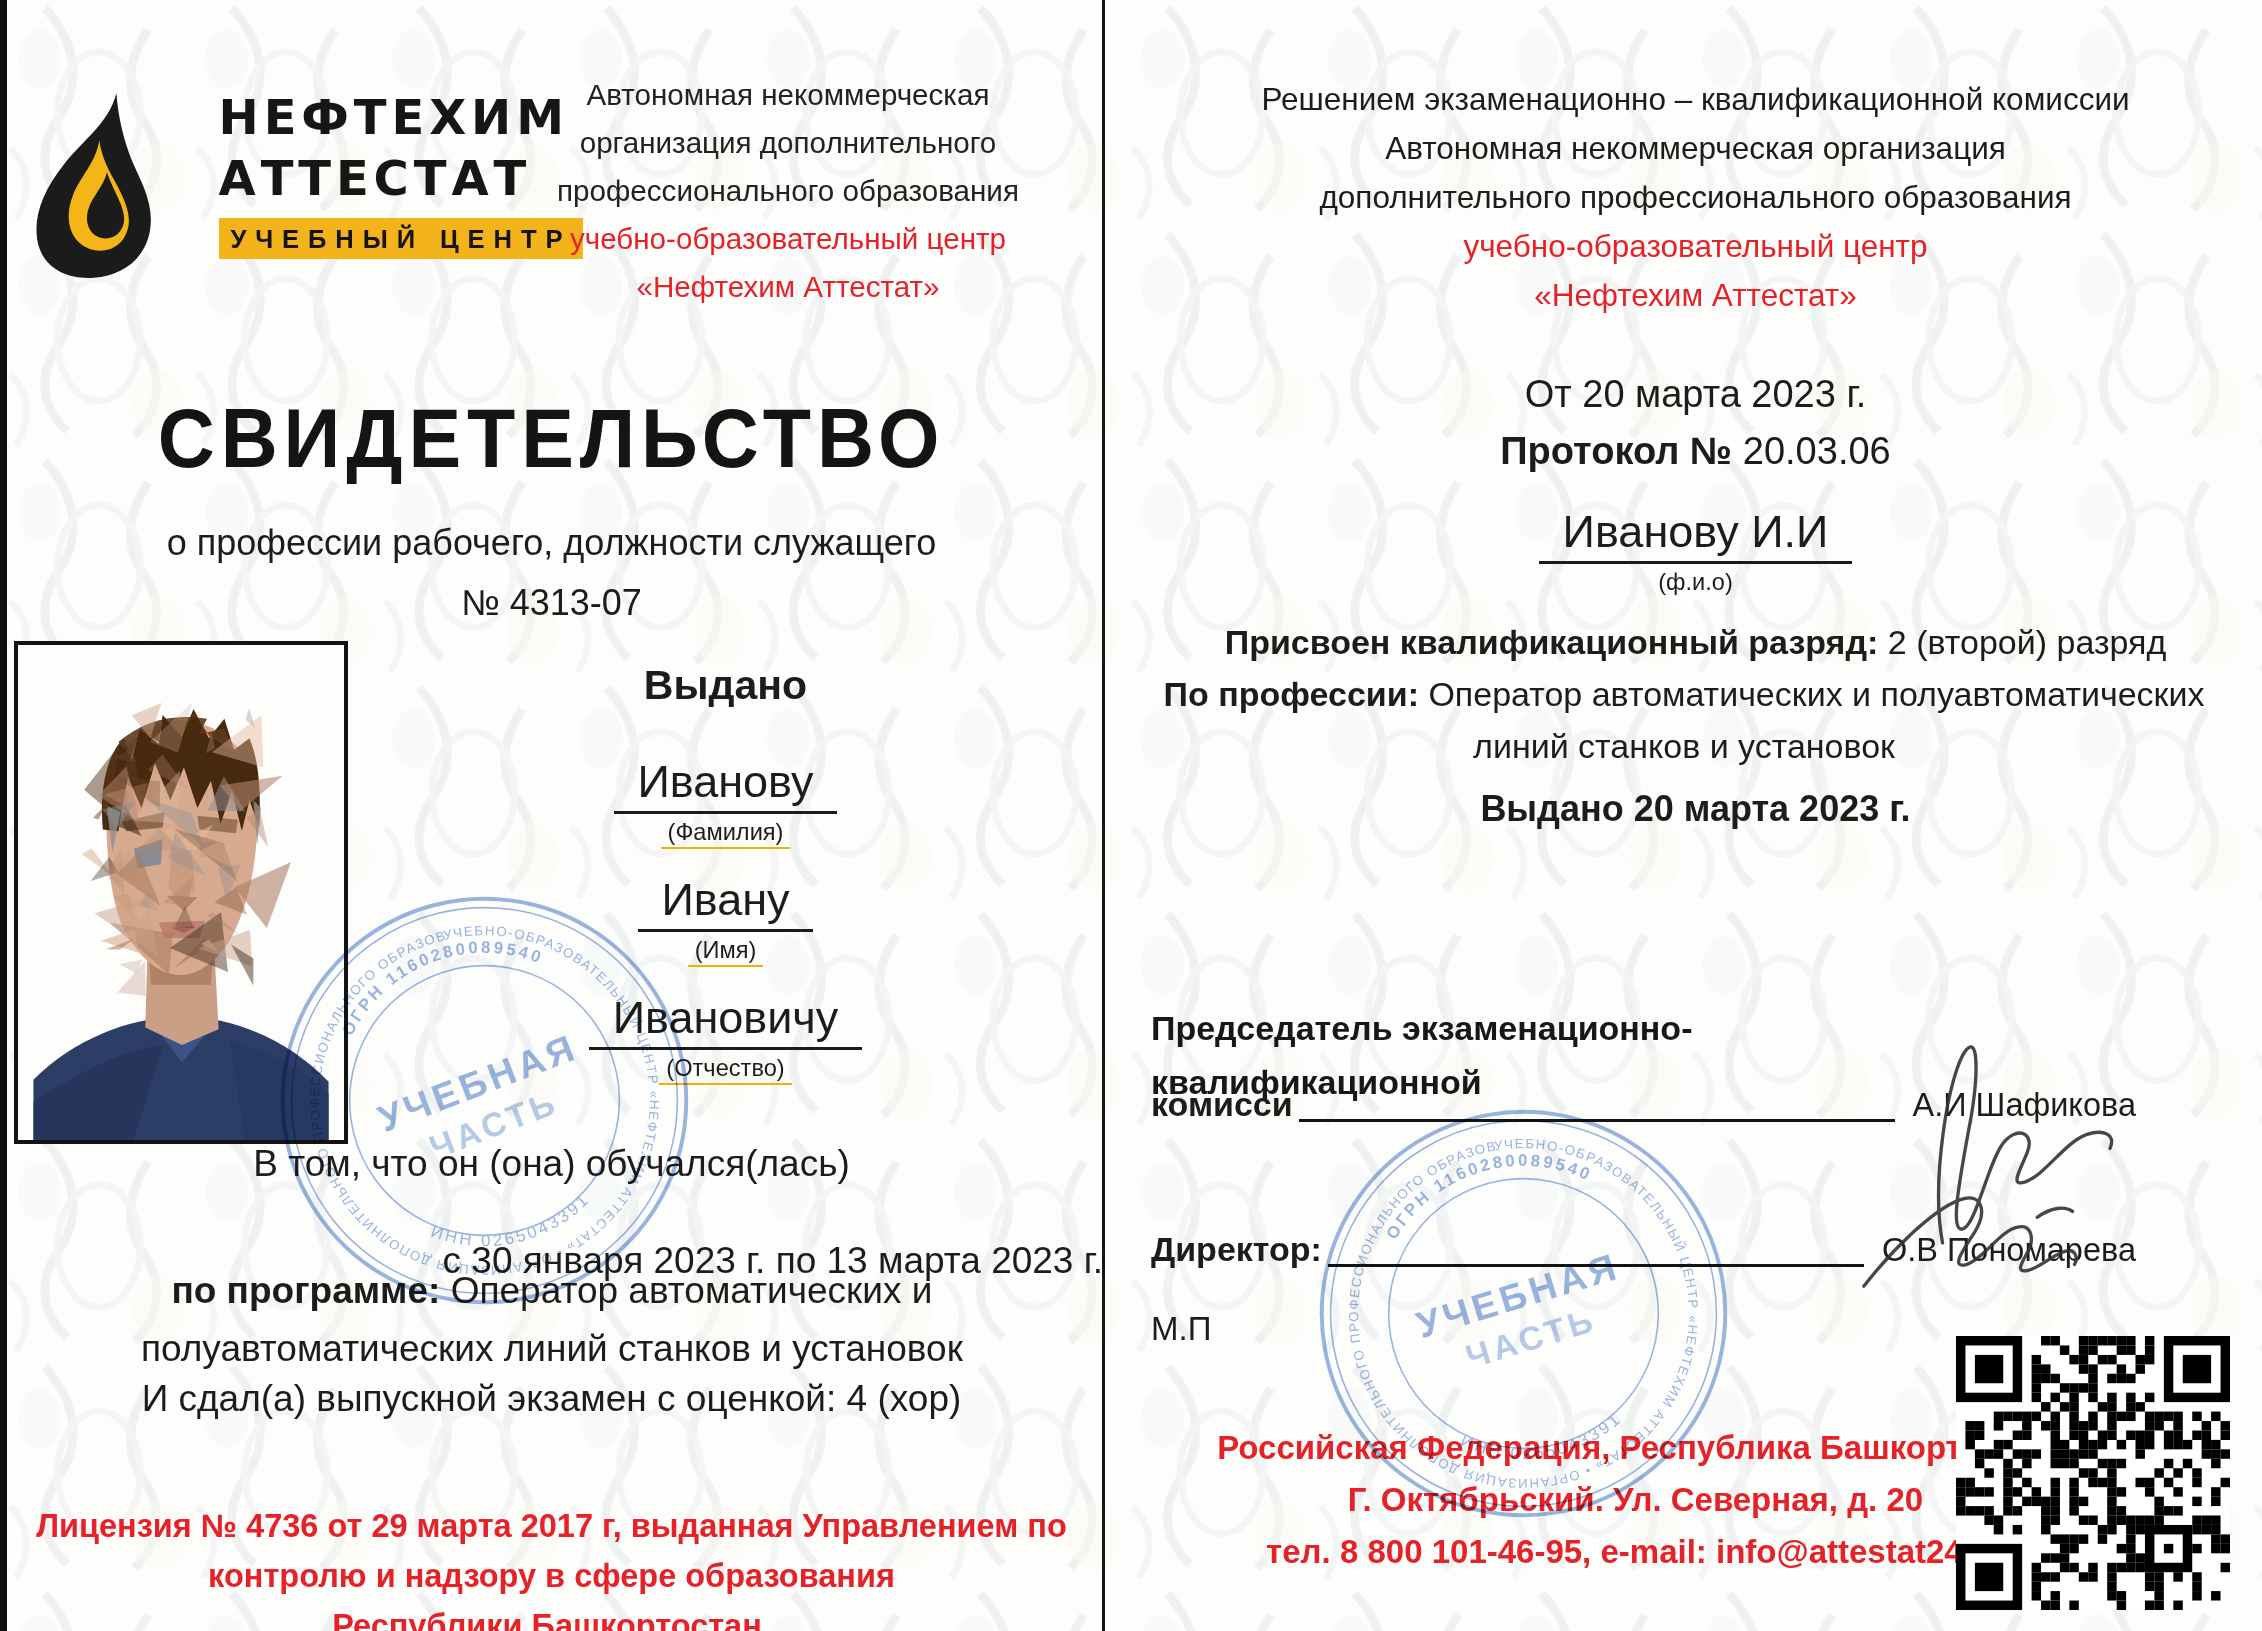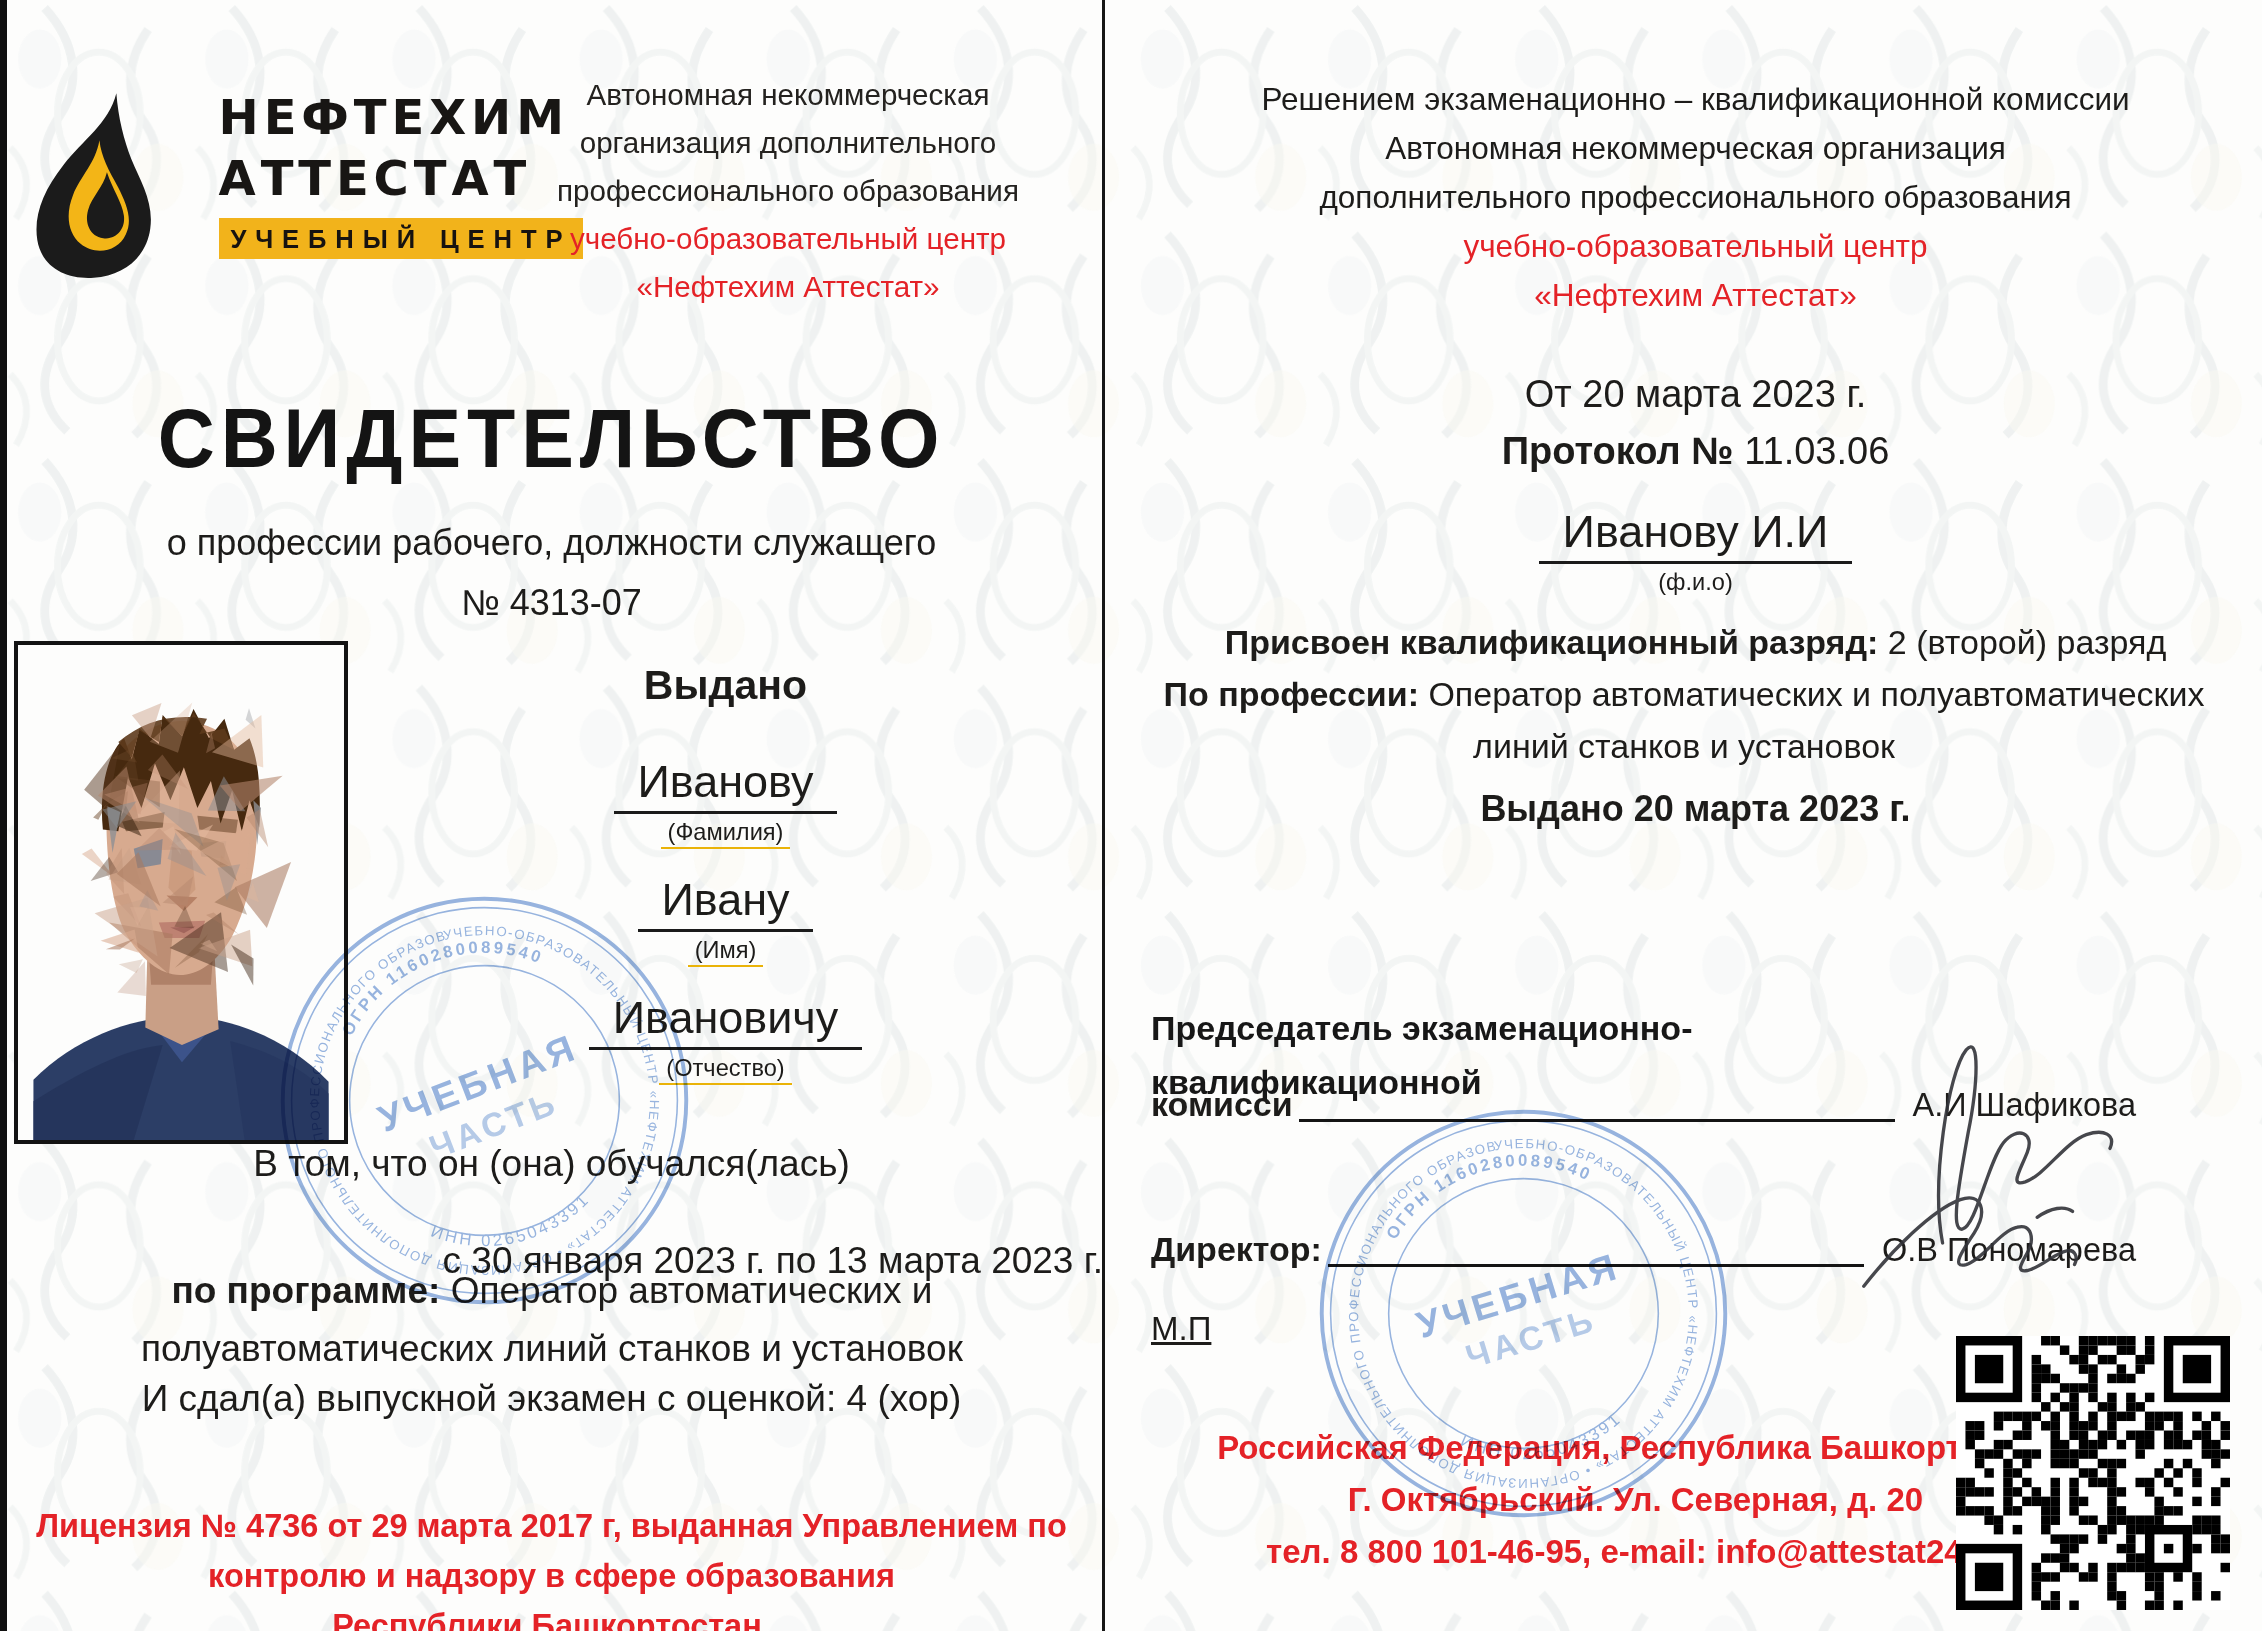--- a/index.html
+++ b/index.html
@@ -54,21 +54,21 @@
   .grade{top:611px;font-size:34px;}
   .profession{position:absolute;left:1125px;top:668px;width:1118px;text-align:center;font-size:34px;line-height:52px;margin:0;}
   .rissued{top:776px;font-size:36px;font-weight:700;}
   .chair{position:absolute;left:1151px;top:1001px;font-size:34px;font-weight:700;line-height:54px;color:#171717;}
   .sig-row{position:absolute;left:1151px;width:985px;display:flex;align-items:flex-end;}
   .sig-row .lbl{font-size:34px;font-weight:700;padding-bottom:3.9px;}
   .sline{flex:1;border-bottom:3px solid #141414;height:39px;margin:0 17.7px 5.9px 5.9px;}
   .sname{font-size:32.5px;padding-bottom:3.9px;white-space:nowrap;}
   #row-chair{top:1080px;}
   #row-dir{top:1225px;}
-  .mp{position:absolute;left:1151px;top:1310px;font-size:33px;text-decoration:underline;}
+  .mp{position:absolute;left:1151px;top:1310px;font-size:33px;}
   .rfooter{position:absolute;left:1143px;top:1422px;width:985px;text-align:center;color:var(--red);font-weight:700;font-size:33px;line-height:52px;}
   .qr{position:absolute;left:1956px;top:1336px;width:274px;height:274px;z-index:2;}
 
   
   .stamp{position:absolute;width:433px;height:433px;z-index:3;opacity:.58;mix-blend-mode:multiply;pointer-events:none;}
   #stampL{left:268px;top:884px;transform:rotate(-14deg);}
   #stampR{left:1307px;top:1097px;transform:rotate(-10deg);}
   .sigs{position:absolute;inset:0;z-index:4;pointer-events:none;}
 </style>
 </head>
@@ -237,21 +237,21 @@
 
   <div class="rline decision">
     <div>Решением экзаменационно – квалификационной комиссии</div>
     <div>Автономная некоммерческая организация</div>
     <div>дополнительного профессионального образования</div>
     <div class="red">учебно-образовательный центр</div>
     <div class="red">«Нефтехим Аттестат»</div>
   </div>
 
   <p class="rline rdate">От 20 марта 2023 г.</p>
-  <p class="rline protocol"><span class="b">Протокол №</span> <span>11.03.06</span></p>
+  <p class="rline protocol"><span class="b">Протокол №</span> <span>20.03.06</span></p>
 
   <div class="rline nwrap fio-block" style="left:1105px;width:1157px;">
     <span class="nm">Иванову И.И</span>
     <span class="cap" style="border-bottom:none;">(ф.и.о)</span>
   </div>
 
   <p class="rline grade"><span class="b">Присвоен квалификационный разряд:</span> <span>2 (второй) разряд</span></p>
   <p class="profession"><span class="b">По профессии:</span> <span>Оператор автоматических и полуавтоматических линий станков и установок</span></p>
   <p class="rline rissued">Выдано 20 марта 2023 г.</p>
 

